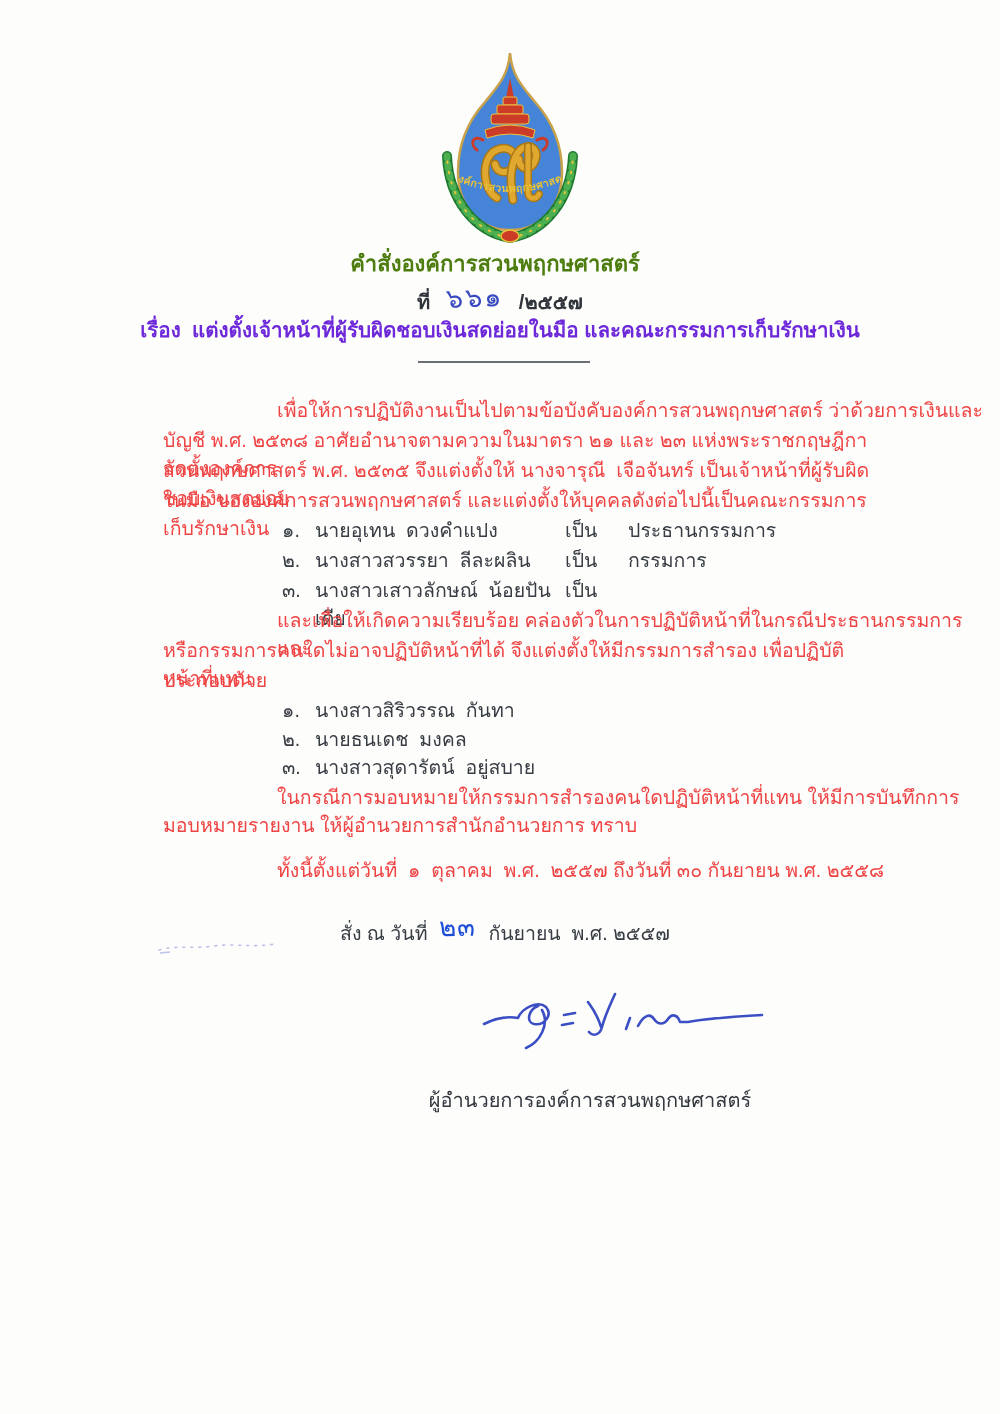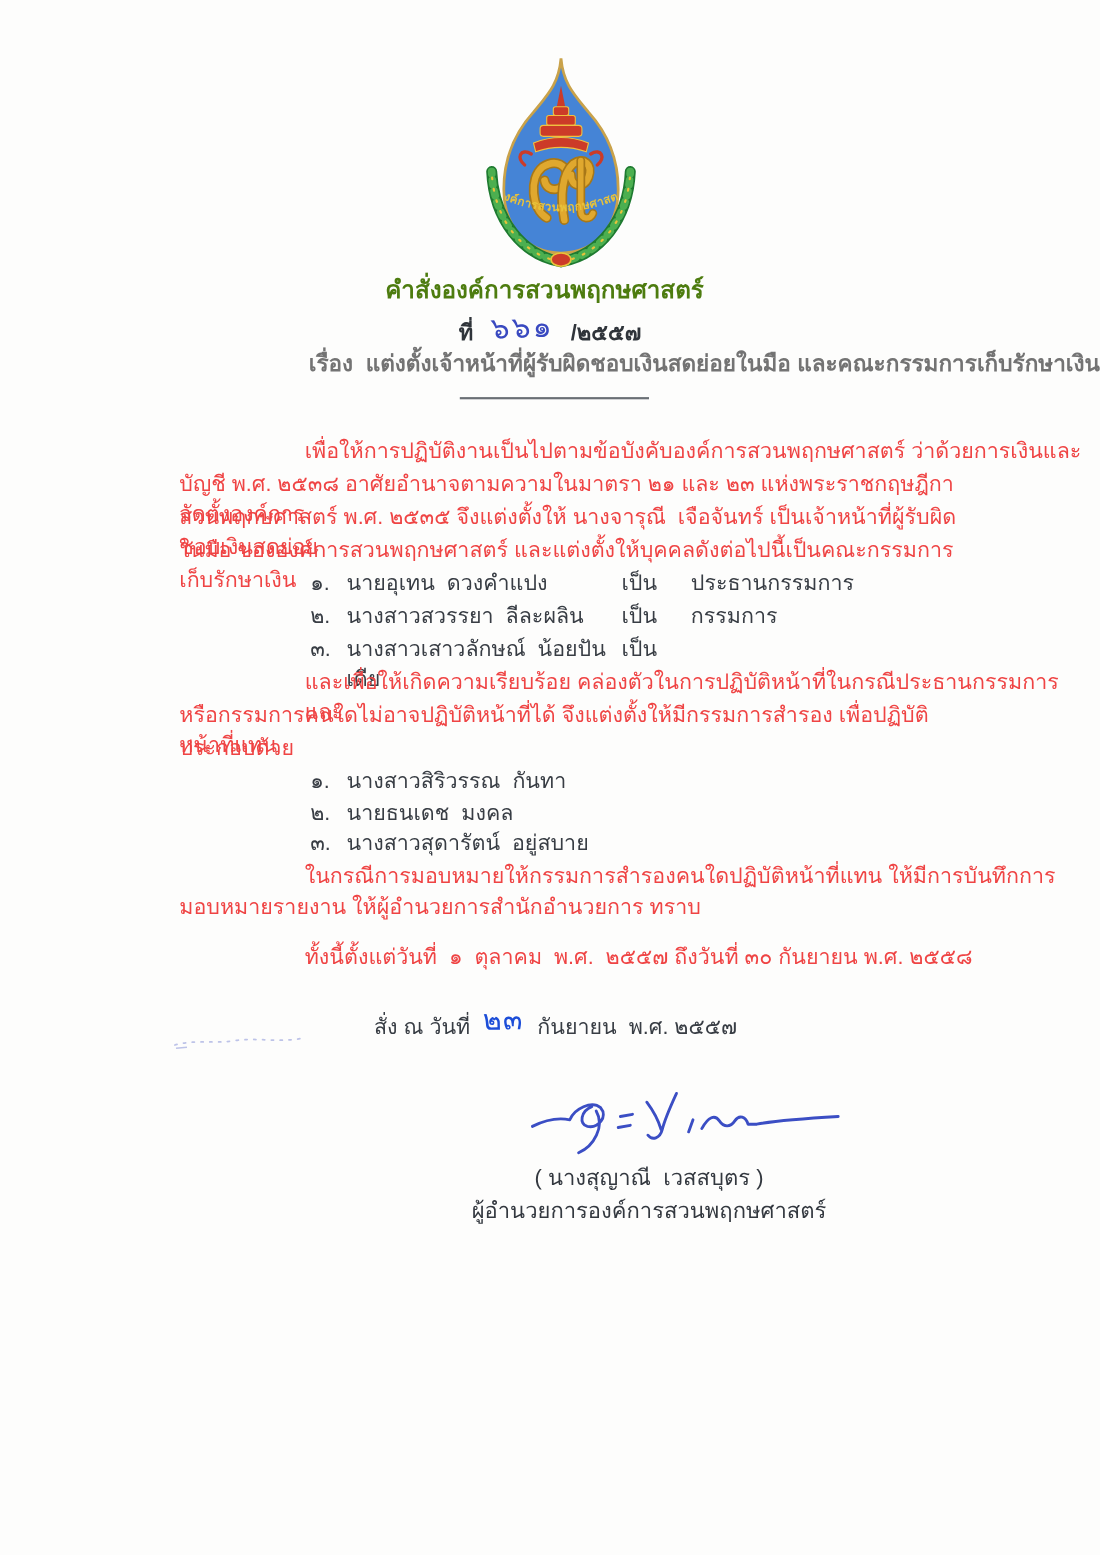--- a/index.html
+++ b/index.html
@@ -14,22 +14,22 @@
   .emblem{position:absolute;left:425px;top:50px;width:170px;height:198px;}
   
   .doc-title{position:absolute;left:0;top:246px;width:990px;text-align:center;
     font-size:22px;font-weight:600;color:#4d7c0f;}
   .doc-no{position:absolute;left:0;top:278px;width:1000px;text-align:center;
     font-size:20px;font-weight:600;color:#2f343a;}
   .hand{display:inline-block;color:#3949c0;font-size:27px;font-weight:500;
     transform:rotate(-2deg) translateY(-2px);letter-spacing:2px;margin:0 10px;}
   .hand-day{display:inline-block;color:#1d4ed8;font-size:26px;font-weight:500;
     transform:rotate(-1deg) translateY(-2px);letter-spacing:1px;margin:0 12px;}
-  .subject{position:absolute;left:0;top:313px;width:1000px;text-align:right;
-    font-size:20.5px;font-weight:600;color:#737373;}
+  .subject{position:absolute;left:0;top:313px;width:1000px;text-align:center;
+    font-size:20.5px;font-weight:600;color:#6d28d9;}
   .divider{position:absolute;left:418px;top:361px;width:172px;height:0;
     border-top:2px solid #6a6f75;}
   
   .bl{position:absolute;left:163px;width:720px;font-size:19.5px;line-height:28px;color:#ef4444;}
   .indent{padding-left:114px;}
   .row{position:absolute;left:163px;width:720px;display:flex;font-size:19.5px;line-height:28px;color:#383d44;}
   .row .num{margin-left:119px;width:33px;}
   .row .name{width:250px;}
   .row .verb{width:63px;}
   .order-line{position:absolute;left:340px;top:908px;font-size:19.5px;color:#383d44;
@@ -162,16 +162,15 @@
   <svg class="sig" width="290" height="70" viewBox="0 0 290 70">
     <g fill="none" stroke="#3b4ec4" stroke-width="2.6" stroke-linecap="round" stroke-linejoin="round">
       <path d="M6,42 C18,36 30,34 40,36 C44,26 60,18 68,25 C75,33 66,44 56,42 C48,40 50,28 60,24 M64,28 C72,42 62,60 48,66"></path>
       <path d="M86,33 L97,31 M84,43 L95,41"></path>
       <path d="M110,20 C116,28 121,38 123,45 M137,12 C131,25 126,37 124,45 C122,53 115,55 111,50"></path>
       <path d="M152,36 L148,47"></path>
       <path d="M160,44 C166,33 172,31 176,37 C180,43 186,43 190,37 C194,31 200,33 202,40 L210,40 C226,37 250,35 284,33"></path>
     </g>
   </svg>
 
-  <div class="sig-name t">( นางสุญาณี  เวสสบุตร )</div>
   <div class="sig-role t">ผู้อำนวยการองค์การสวนพฤกษศาสตร์</div>
 
 </div>
 
 </body></html>

